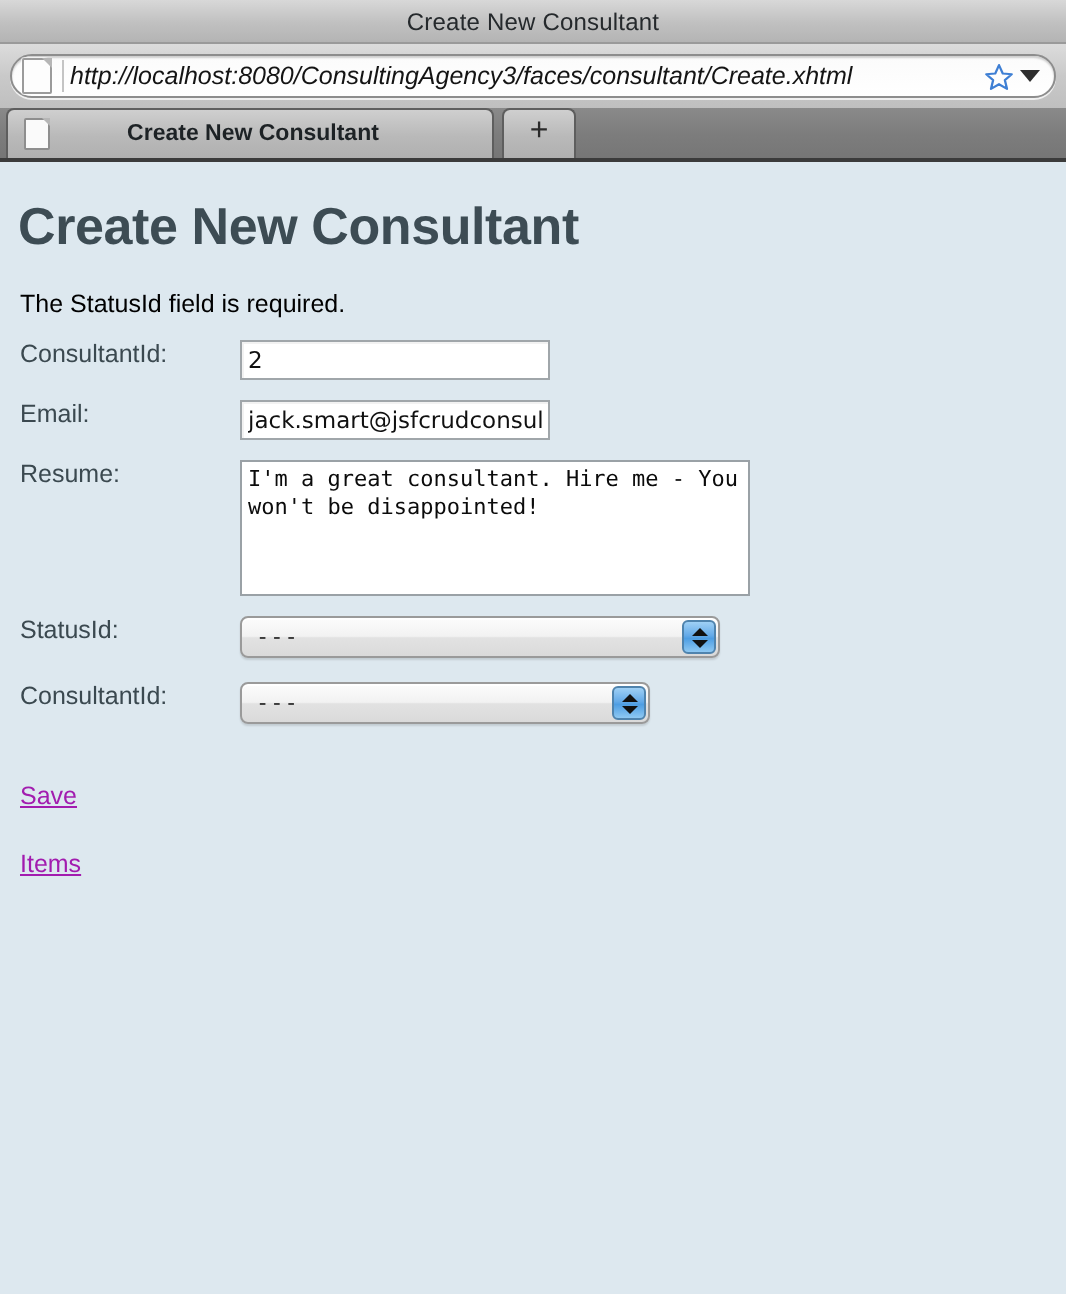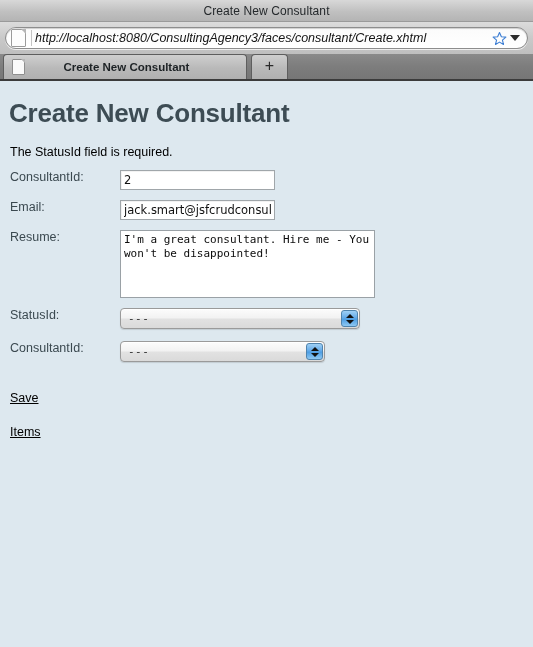--- a/index.html
+++ b/index.html
@@ -311,21 +311,21 @@
     border-right: 4px solid transparent;
     border-top: 4px solid #111;
   }
 
   #links {
     padding: 17px 0 0 10px;
   }
   .page-link {
     display: block;
     font-size: 12.5px;
-    color: #000000;
+    color: #a21caf;
     text-decoration: underline;
     margin-bottom: 20px;
     width: fit-content;
     cursor: pointer;
   }
 </style>
 </head>
 <body>
 
 <div id="browser-window">

